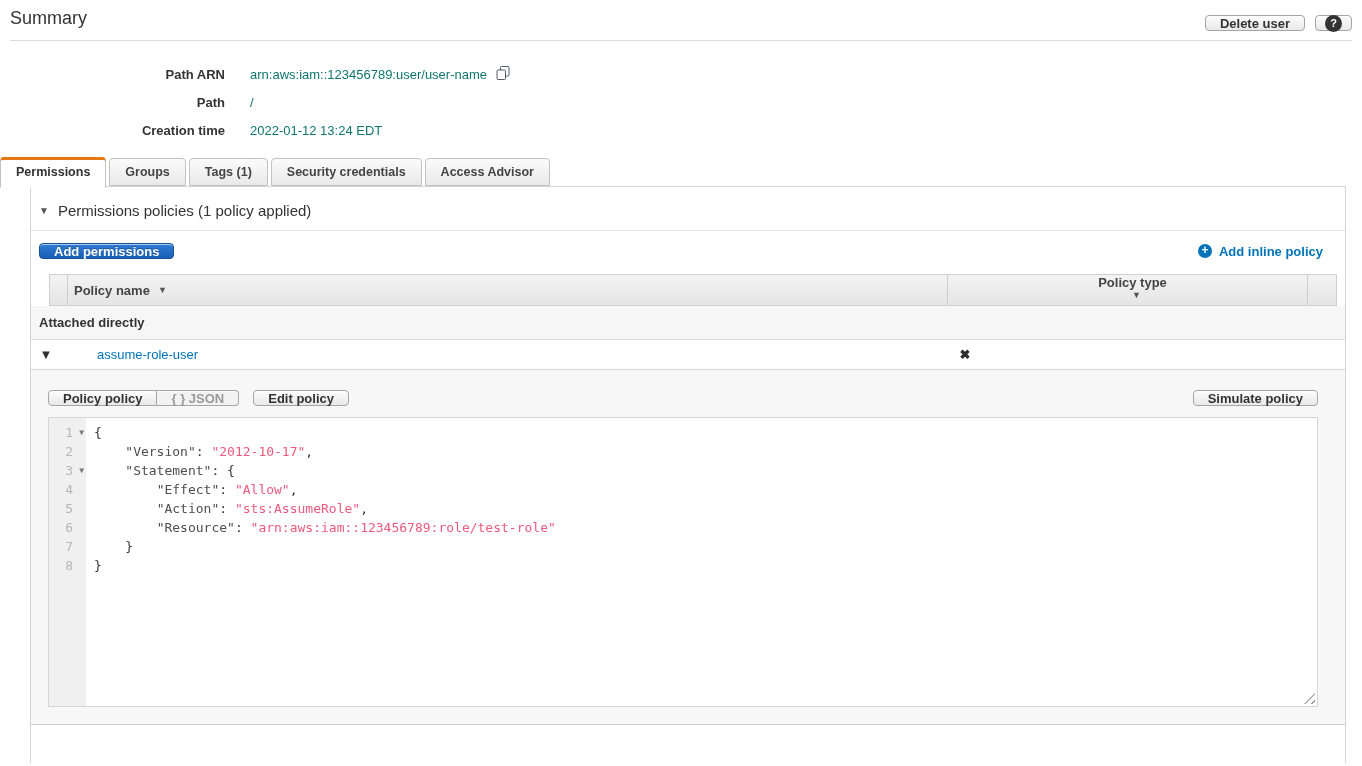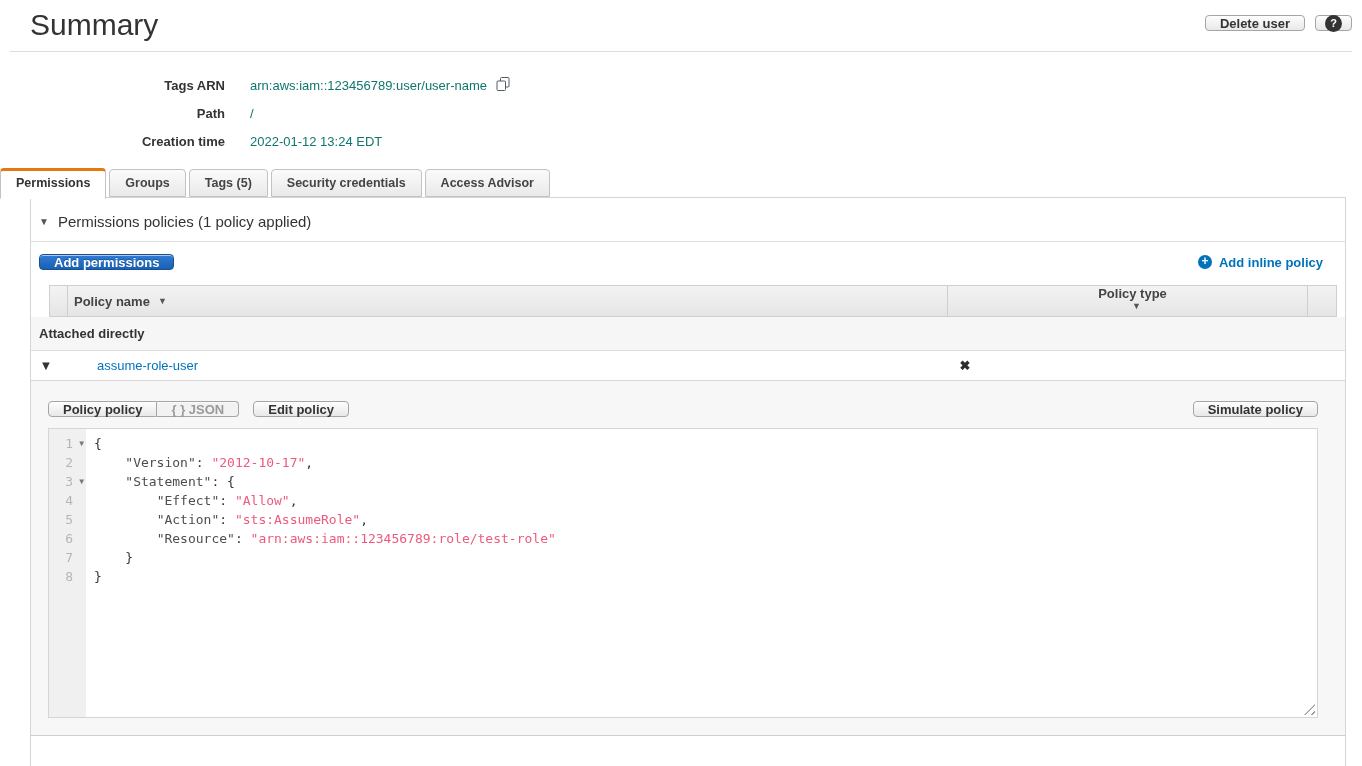--- a/index.html
+++ b/index.html
@@ -1,21 +1,21 @@
 <!DOCTYPE html>
 <html><head>
 <meta charset="utf-8">
 <style>
   * { margin:0; padding:0; box-sizing:border-box; }
   html,body { width:1362px; height:766px; background:#fff; overflow:hidden; }
   body { font-family:"Liberation Sans", sans-serif; font-size:13px; color:#333; }
 
   
   .page-header { display:flex; justify-content:space-between; align-items:flex-start; padding:8px 10px 0 10px; }
-  .page-title { font-size:30px; font-weight:400; color:#333;margin-left:20px; }
+  .page-title { font-size:18px; font-weight:400; color:#333; }
   .header-actions { display:flex; gap:10px; margin-top:7px; }
   .btn { display:inline-flex; align-items:center; justify-content:center;
          background:linear-gradient(#fdfdfd,#e8e8e8); border:1px solid #a5a5a5; border-radius:4px;
          font-weight:bold; font-size:13px; color:#333; padding:5px 14px; height:16px; cursor:pointer;
          box-shadow:0 1px 0 rgba(255,255,255,.6) inset; }
   .btn-help { padding:4px 9px; }
   .help-glyph { display:inline-block; width:17px; height:17px; border-radius:50%; background:#333;
                 color:#fff; font-size:11px; font-weight:bold; line-height:17px; text-align:center; }
   .header-rule { border:none; border-top:1px solid #ddd; margin:9px 10px 0 10px; }
 
@@ -94,21 +94,21 @@
     <button class="btn">Delete user</button>
     <button class="btn btn-help">
         <span class="help-glyph">?</span>
       </button>
   </div>
 </div>
 <hr class="header-rule">
 
 <div class="meta">
   <div class="meta-row">
-    <div class="meta-label">Tags ARN</div>
+    <div class="meta-label">Path ARN</div>
     <div class="meta-value">
       <span>arn:aws:iam::123456789:user/user-name</span>
       <span class="copy-icon">
         <svg width="14" height="14" viewBox="0 0 14 14">
           <rect x="4.5" y="0.5" width="8.5" height="9.5" rx="1" fill="#fff" stroke="#545b64"></rect>
           <rect x="1" y="4" width="8.5" height="9.5" rx="1" fill="#fff" stroke="#545b64"></rect>
         </svg>
       </span>
     </div>
   </div>
@@ -122,21 +122,21 @@
     <div class="meta-label">Creation time</div>
     <div class="meta-value">
         <span>2022-01-12 13:24 EDT</span>
       </div>
   </div>
 </div>
 
 <div class="tabs">
   <div class="tab active">Permissions</div>
   <div class="tab">Groups</div>
-  <div class="tab">Tags (5)</div>
+  <div class="tab">Tags (1)</div>
   <div class="tab">Security credentials</div>
   <div class="tab">Access Advisor</div>
 </div>
 
 <div class="panel">
 
   <div class="section-header">
     <span class="caret">▼</span>
     <span>Permissions policies (1 policy applied)</span>
   </div>

